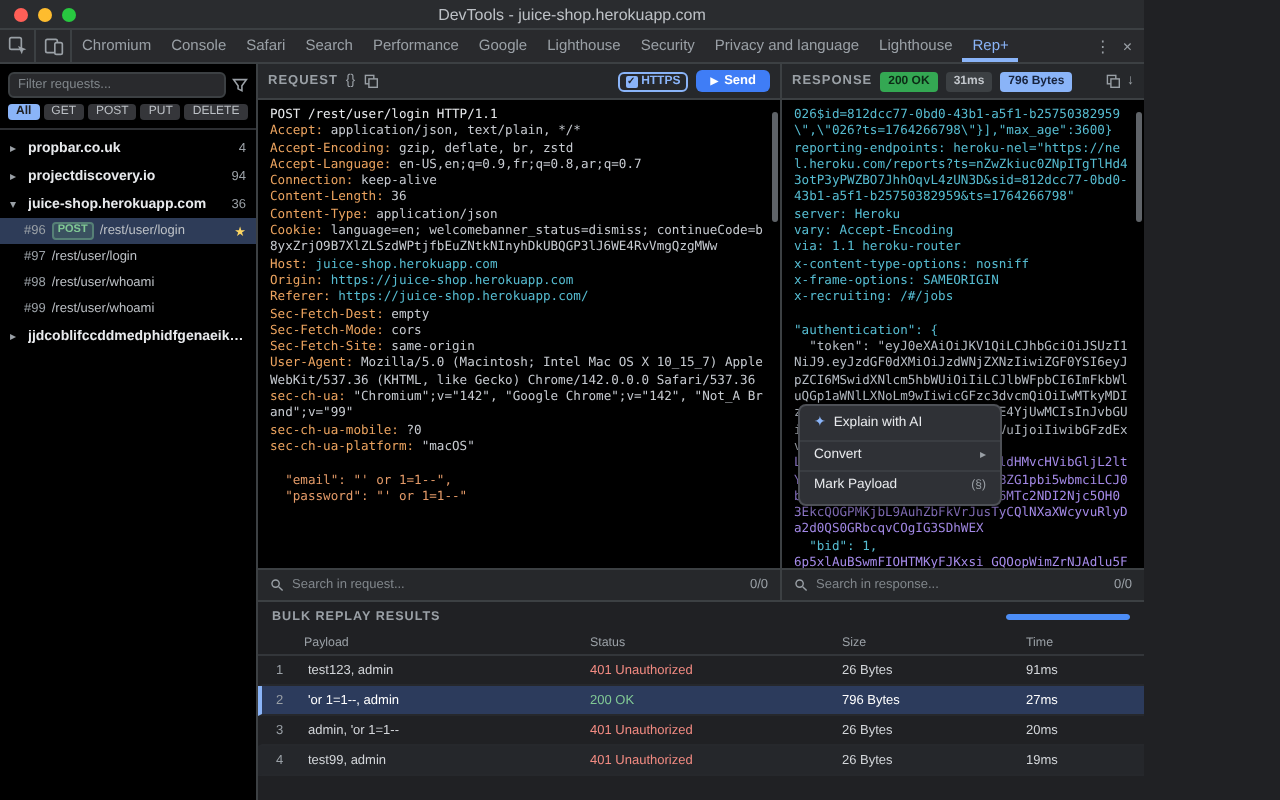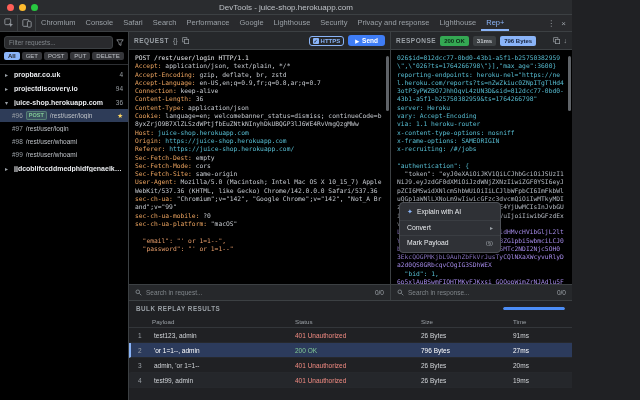--- a/index.html
+++ b/index.html
@@ -122,21 +122,21 @@
     </div>
     <div class="tabs">
         <div class="tab">Chromium</div>
         <div class="tab">Console</div>
         <div class="tab">Safari</div>
         <div class="tab">Search</div>
         <div class="tab">Performance</div>
         <div class="tab">Google</div>
         <div class="tab">Lighthouse</div>
         <div class="tab">Security</div>
-        <div class="tab">Privacy and response</div>
+        <div class="tab">Privacy and language</div>
         <div class="tab">Lighthouse</div>
         <div class="tab active">Rep+</div>
       </div>
     <div class="tabbar-right">
       <span>⋮</span>
       <span>×</span>
     </div>
   </div>
 
   <div class="main">

